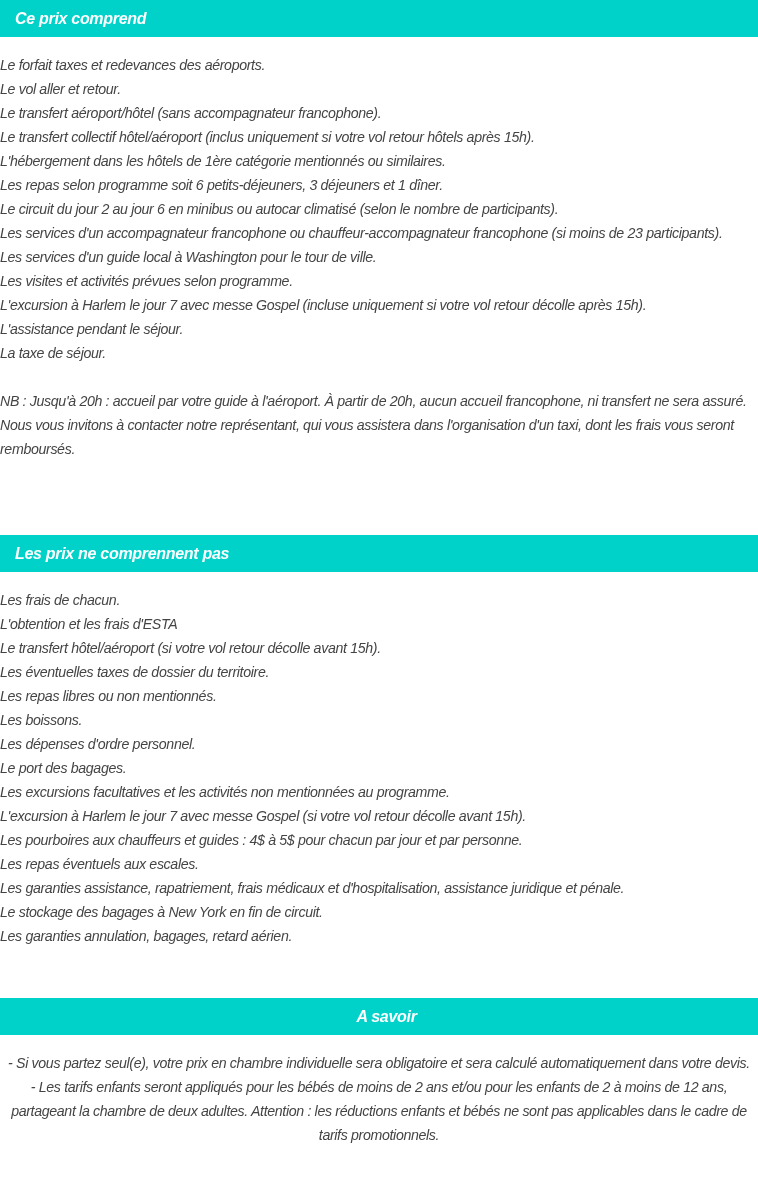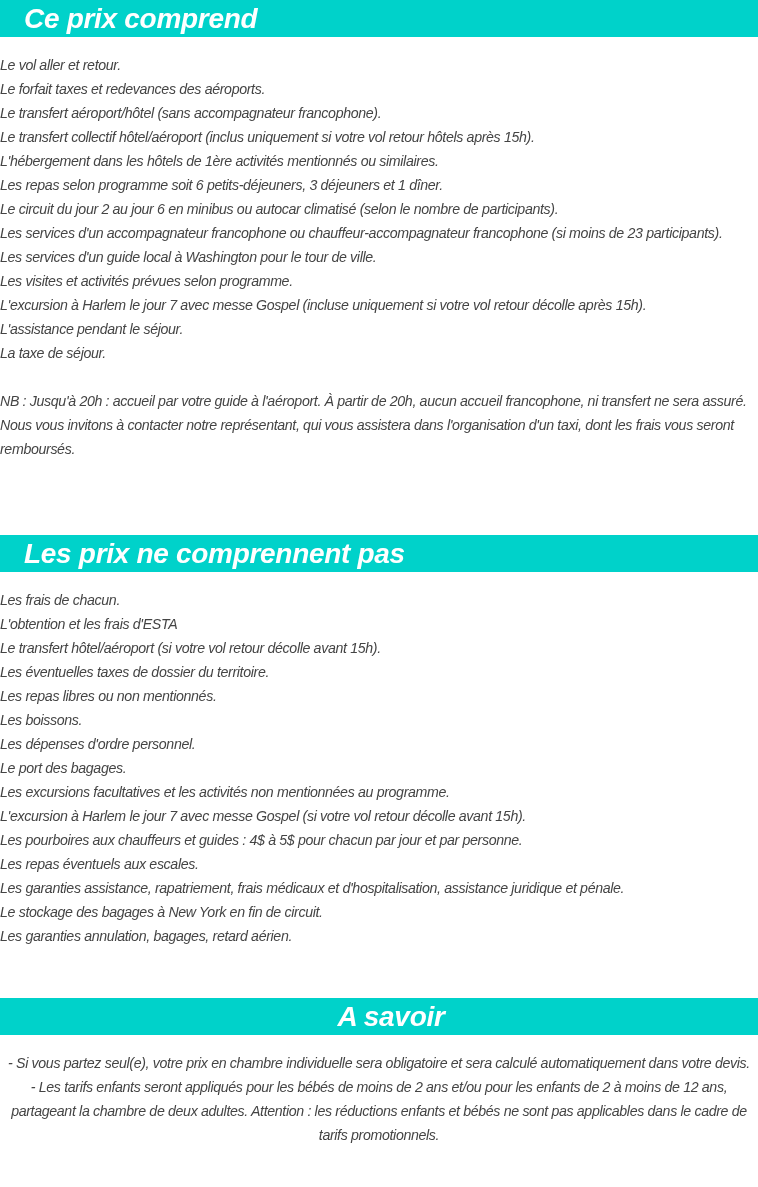--- a/index.html
+++ b/index.html
@@ -1,43 +1,43 @@
 <!DOCTYPE html>
 <html><head>
 <meta charset="utf-8">
 <style>
   html, body { margin:0; padding:0; background:#ffffff; }
   body { width:758px; height:1187px; overflow:hidden; font-family:"Liberation Sans", sans-serif; }
   .section-header {
     background:#00D2CA; height:37px; color:#ffffff;
-    font-style:italic; font-weight:bold; font-size:28px;
-    line-height:37px; padding-left:24px; box-sizing:border-box;
+    font-style:italic; font-weight:bold; font-size:16px;
+    line-height:37px; padding-left:15px; box-sizing:border-box;
     letter-spacing:-0.3px;
   }
   .section-body {
     font-style:italic; font-size:14.2px; line-height:24px; color:#444444;
     letter-spacing:-0.35px; padding:16px 0 0 0;
   }
   .line { display:block; }
   .note { margin-top:24px; }
   #s1 { position:absolute; top:0; left:0; width:758px; }
   #s2 { position:absolute; top:535px; left:0; width:758px; }
   #s3 { position:absolute; top:998px; left:0; width:758px;text-align:center; }
 </style>
 </head>
 <body>
 
 <section id="s1">
   <div class="section-header">Ce prix comprend</div>
   <div class="section-body">
+    <span class="line">Le forfait taxes et redevances des aéroports.</span>
     <span class="line">Le vol aller et retour.</span>
-    <span class="line">Le forfait taxes et redevances des aéroports.</span>
     <span class="line">Le transfert aéroport/hôtel (sans accompagnateur francophone).</span>
     <span class="line">Le transfert collectif hôtel/aéroport (inclus uniquement si votre vol retour hôtels après 15h).</span>
-    <span class="line">L'hébergement dans les hôtels de 1ère activités mentionnés ou similaires.</span>
+    <span class="line">L'hébergement dans les hôtels de 1ère catégorie mentionnés ou similaires.</span>
     <span class="line">Les repas selon programme soit 6 petits-déjeuners, 3 déjeuners et 1 dîner.</span>
     <span class="line">Le circuit du jour 2 au jour 6 en minibus ou autocar climatisé (selon le nombre de participants).</span>
     <span class="line">Les services d'un accompagnateur francophone ou chauffeur-accompagnateur francophone (si moins de 23 participants).</span>
     <span class="line">Les services d'un guide local à Washington pour le tour de ville.</span>
     <span class="line">Les visites et activités prévues selon programme.</span>
     <span class="line">L'excursion à Harlem le jour 7 avec messe Gospel (incluse uniquement si votre vol retour décolle après 15h).</span>
     <span class="line">L'assistance pendant le séjour.</span>
     <span class="line">La taxe de séjour.</span>
     <span class="line note">NB : Jusqu'à 20h : accueil par votre guide à l'aéroport. À partir de 20h, aucun accueil francophone, ni transfert ne sera assuré. Nous vous invitons à contacter notre représentant, qui vous assistera dans l'organisation d'un taxi, dont les frais vous seront remboursés.</span>
   </div>

